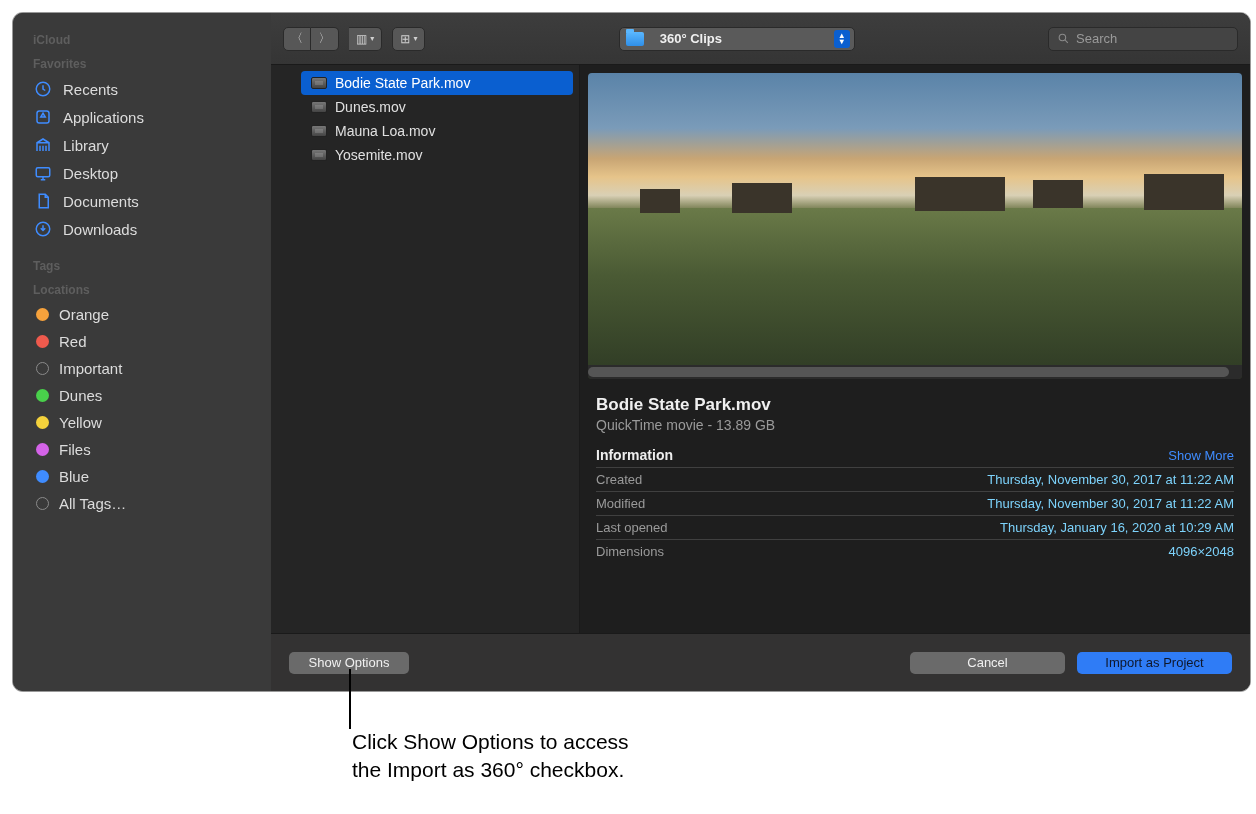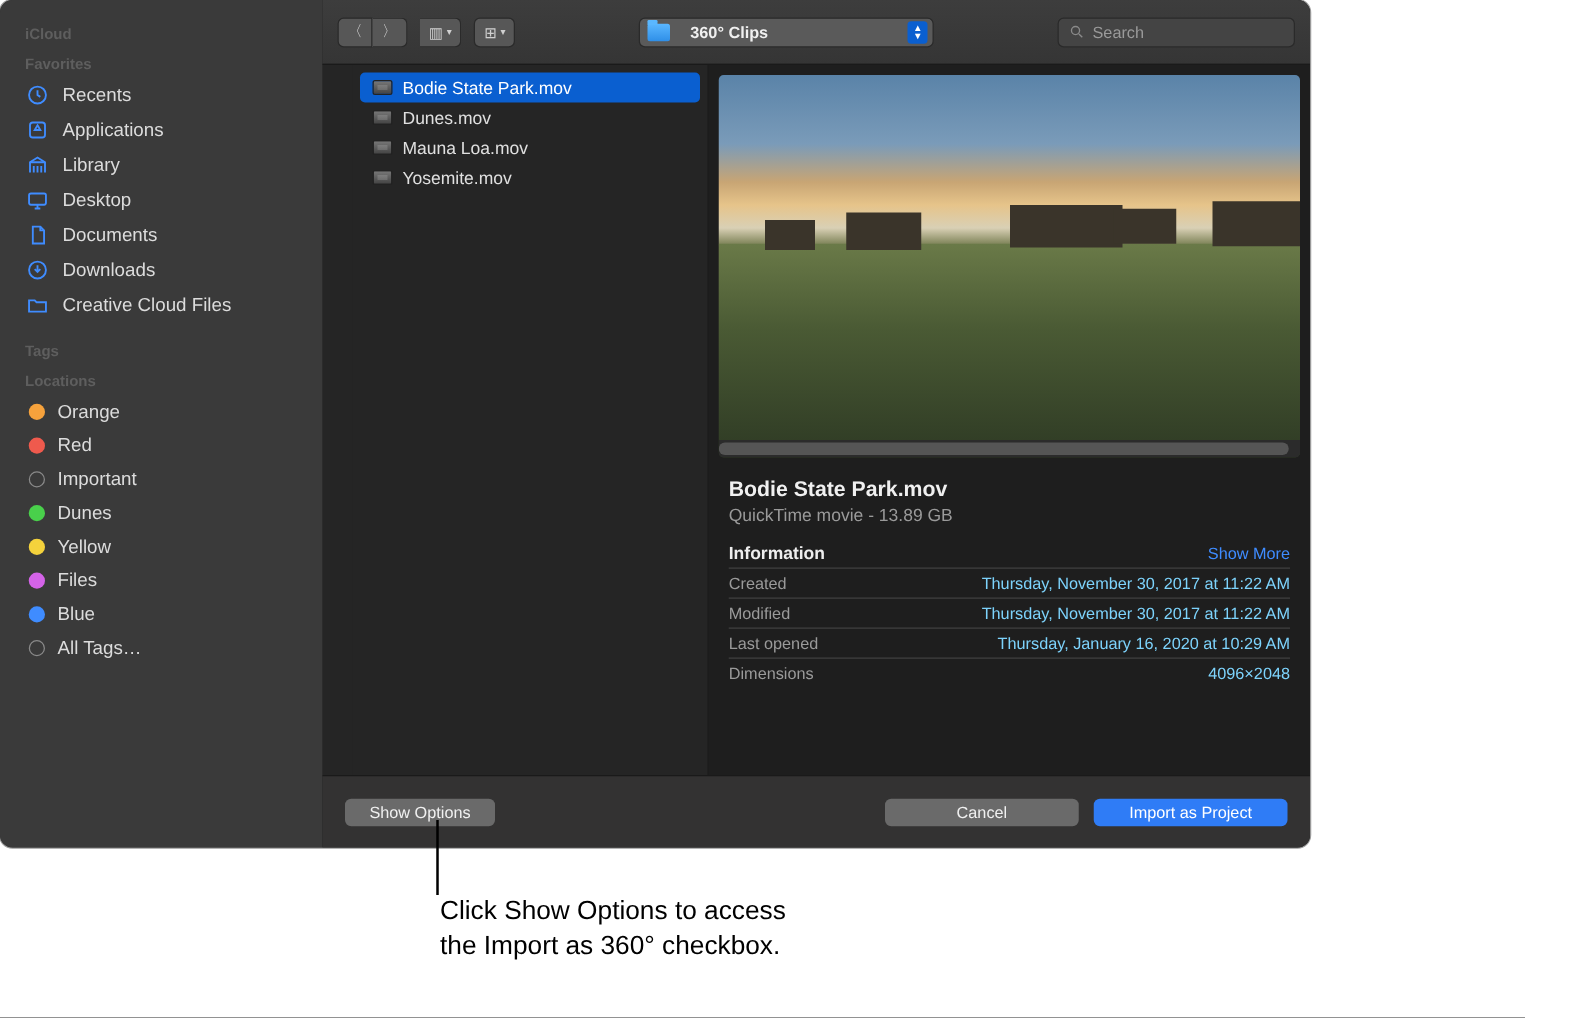--- a/index.html
+++ b/index.html
@@ -22,23 +22,23 @@
   * { box-sizing: border-box; }
   body {
     margin: 0;
     padding: 0;
     background: #ffffff;
     font-family: -apple-system, "Helvetica Neue", Arial, sans-serif;
     font-size: 13px;
     color: var(--text-primary);
   }
   .window {
-    width: 1048px;
+    width: 1237px;
     height: 678px;
-    margin: 0;
+    margin: 13px;
     background: var(--bg-window);
     border-radius: 10px;
     overflow: hidden;
     display: flex;
     position: relative;
     box-shadow: 0 0 0 1px rgba(0,0,0,0.4);
   }
 
   
   .sidebar {
@@ -268,21 +268,21 @@
     padding: 0 16px;
     font-size: 13px;
     display: flex;
     align-items: center;
     justify-content: center;
     border: none;
     cursor: default;
   }
   .btn-gray { background: #6a6a6a; color: #f0f0f0; min-width:120px;}
   .btn-gray-wide{ min-width:155px;}
-  .btn-blue { background: var(--accent-blue); color: #ffffff; min-width:155px;text-align:right;}
+  .btn-blue { background: var(--accent-blue); color: #0f172a; min-width:155px;text-align:right;}
 
   
   .callout-line{
     position:absolute;
     left: 349px;
     top: 656px;
     width: 1.5px;
     height: 60px;
     background: #000;
   }
@@ -359,28 +359,20 @@
       <span>Documents</span>
     </div>
     <div class="sb-item">
       <span class="icon">
             <svg viewBox="0 0 24 24" fill="none" stroke="currentColor" stroke-width="2">
               <circle cx="12" cy="12" r="9"></circle>
               <path d="M12 7v7M9 11l3 3 3-3"></path>
             </svg>
           </span>
       <span>Downloads</span>
-    </div>
-    <div class="sb-item">
-      <span class="icon">
-            <svg viewBox="0 0 24 24" fill="none" stroke="currentColor" stroke-width="2">
-              <path d="M3 7h6l2 2h10v10H3z"></path>
-            </svg>
-          </span>
-      <span>Creative Cloud Files</span>
     </div>
 
     <div class="sb-spacer"></div>
     <div class="sb-section-header">Tags</div>
     <div class="sb-section-header">Locations</div>
 
     <div class="sb-item">
           <span class="tag-dot" style="background:#f6a23c"></span>
           <span>Orange</span>
         </div>

